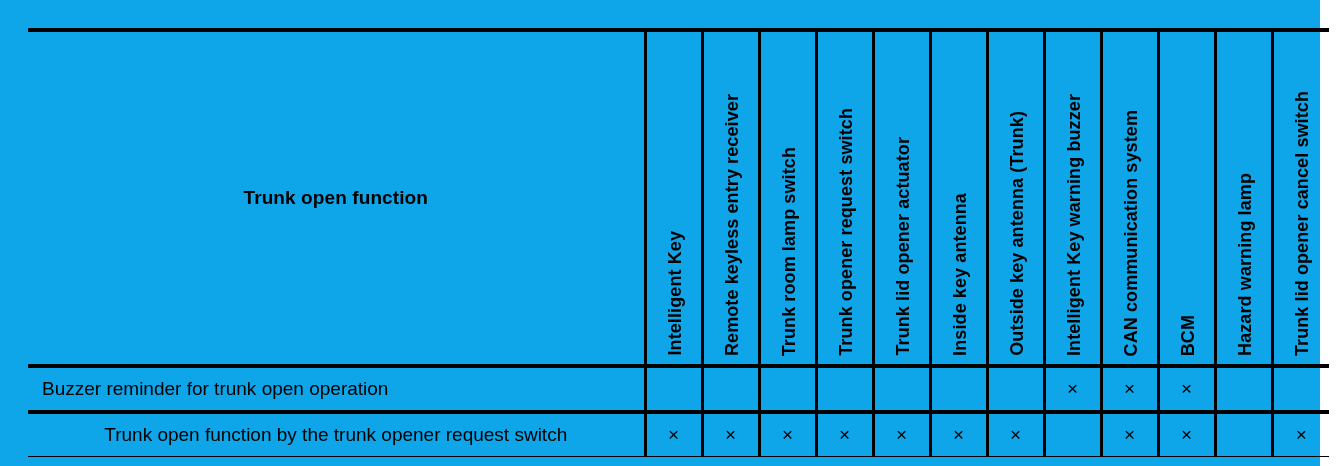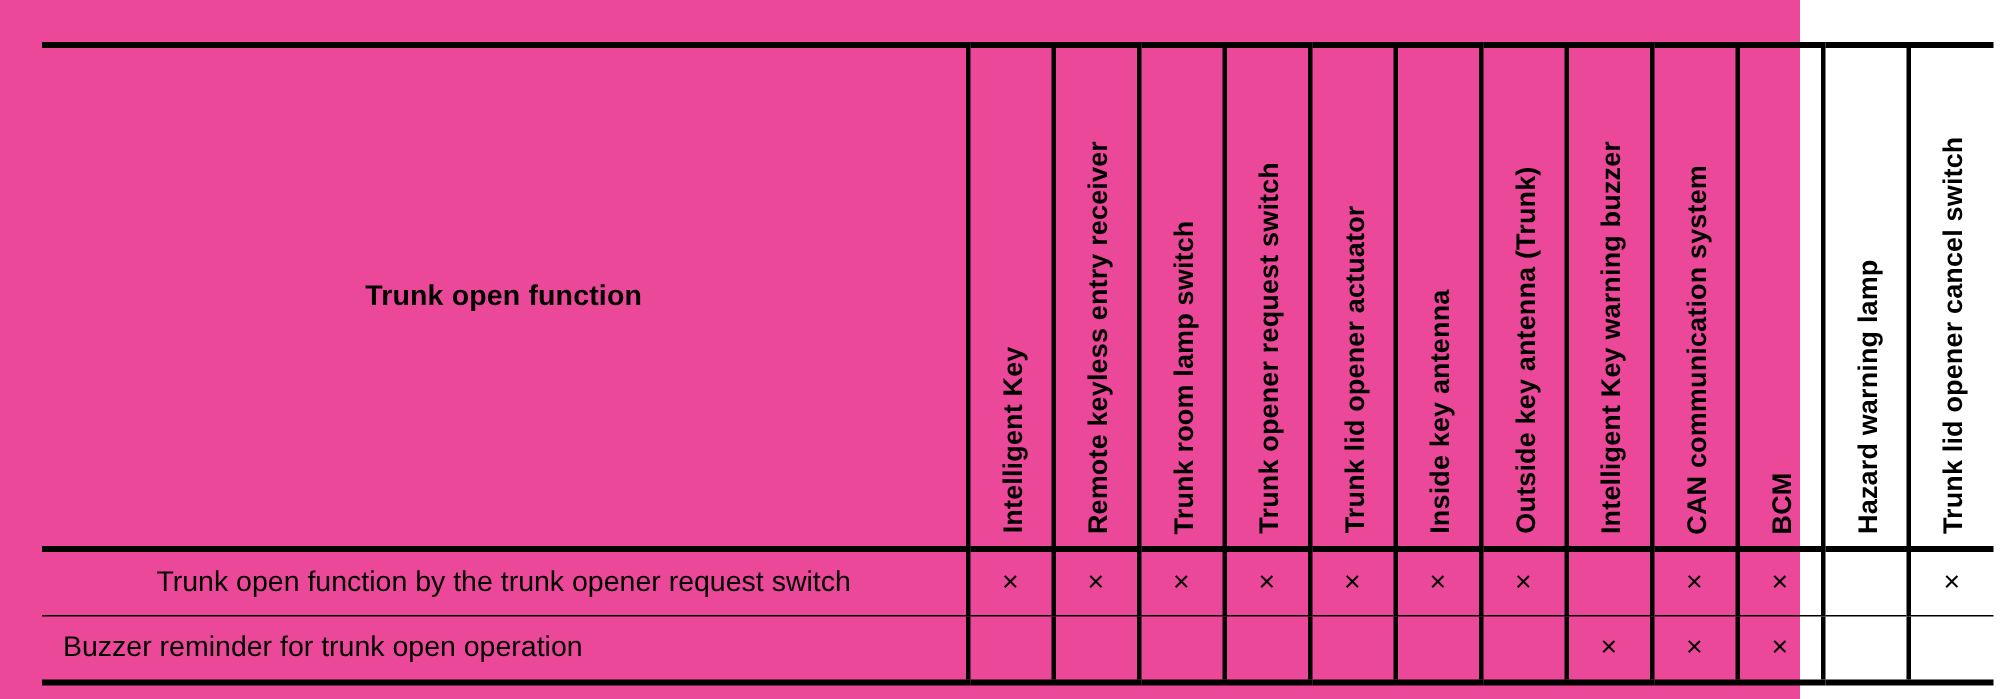--- a/index.html
+++ b/index.html
@@ -10,23 +10,23 @@
   body {
     width: 1344px;
     height: 466px;
     font-family: "Liberation Sans", sans-serif;
     color: #000000;
     overflow: hidden;
   }
 
   #page {
     position: relative;
-    width: 1200px;
+    width: 1320px;
     height: 466px;
-    background: #ec4899;
+    background: #0ea5e9;
   }
 
   
   .matrix-table {
     position: absolute;
     left: 28px;
     top: 28px;
     width: 1295px;
     border-collapse: collapse;
     table-layout: fixed;
@@ -208,46 +208,46 @@
           <th class="head-rot-cell rule-top last-col">
             <div class="rot-wrap">
               <span class="rot-text">Trunk lid opener cancel switch</span>
             </div>
           </th>
         </tr>
     </thead>
 
     <tbody>
 
-    <tr class="body-row row-first">
+    <tr class="body-row row-last">
+          <td class="label-cell align-left">Buzzer reminder for trunk open operation</td>
+          <td class="mark-cell"></td>
+          <td class="mark-cell"></td>
+          <td class="mark-cell"></td>
+          <td class="mark-cell"></td>
+          <td class="mark-cell"></td>
+          <td class="mark-cell"></td>
+          <td class="mark-cell"></td>
+          <td class="mark-cell"><span class="mark-glyph">×</span></td>
+          <td class="mark-cell"><span class="mark-glyph">×</span></td>
+          <td class="mark-cell"><span class="mark-glyph">×</span></td>
+          <td class="mark-cell"></td>
+          <td class="mark-cell last-col"></td>
+        </tr>
+        <tr class="body-row row-first">
           <td class="label-cell align-center">Trunk open function by the trunk opener request switch</td>
           <td class="mark-cell"><span class="mark-glyph">×</span></td>
           <td class="mark-cell"><span class="mark-glyph">×</span></td>
           <td class="mark-cell"><span class="mark-glyph">×</span></td>
           <td class="mark-cell"><span class="mark-glyph">×</span></td>
           <td class="mark-cell"><span class="mark-glyph">×</span></td>
           <td class="mark-cell"><span class="mark-glyph">×</span></td>
           <td class="mark-cell"><span class="mark-glyph">×</span></td>
           <td class="mark-cell"></td>
           <td class="mark-cell"><span class="mark-glyph">×</span></td>
           <td class="mark-cell"><span class="mark-glyph">×</span></td>
           <td class="mark-cell"></td>
           <td class="mark-cell last-col"><span class="mark-glyph">×</span></td>
-        </tr>
-        <tr class="body-row row-last">
-          <td class="label-cell align-left">Buzzer reminder for trunk open operation</td>
-          <td class="mark-cell"></td>
-          <td class="mark-cell"></td>
-          <td class="mark-cell"></td>
-          <td class="mark-cell"></td>
-          <td class="mark-cell"></td>
-          <td class="mark-cell"></td>
-          <td class="mark-cell"></td>
-          <td class="mark-cell"><span class="mark-glyph">×</span></td>
-          <td class="mark-cell"><span class="mark-glyph">×</span></td>
-          <td class="mark-cell"><span class="mark-glyph">×</span></td>
-          <td class="mark-cell"></td>
-          <td class="mark-cell last-col"></td>
         </tr>
       </tbody>
   </table>
 
 </div>
 
 </body></html>

